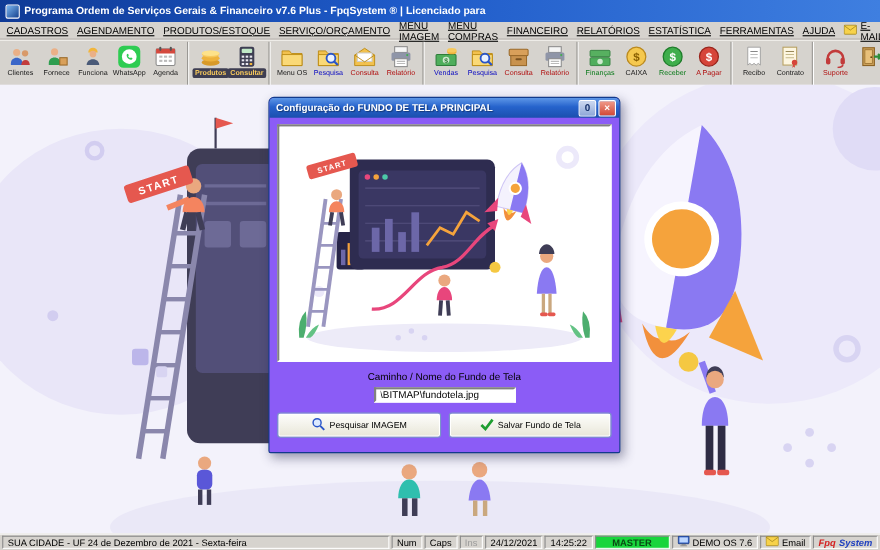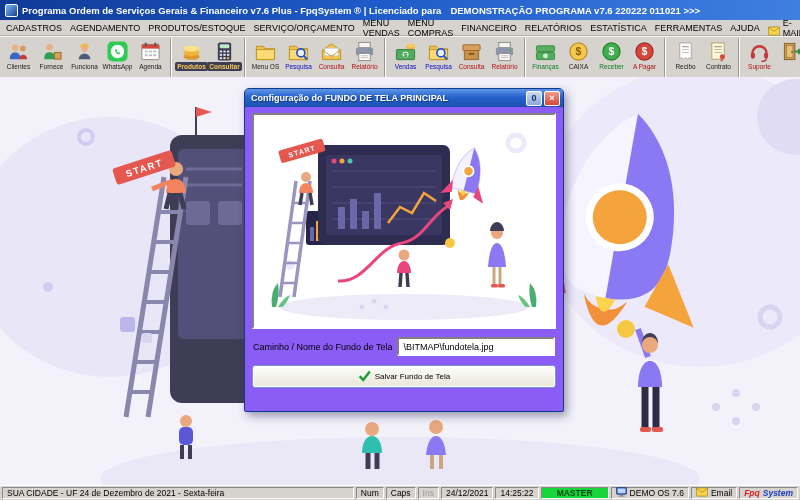--- a/index.html
+++ b/index.html
@@ -11,21 +11,21 @@
   .titlebar{height:20px;display:flex;align-items:center;gap:4px;padding:0 5px;
     background:linear-gradient(90deg,#0f3a96 0%,#1e5ac8 45%,#3f7fe0 100%);
     color:#fff;font-size:9.5px;font-weight:bold;white-space:nowrap;overflow:hidden;}
   .app-icon{width:11px;height:11px;flex:0 0 auto;border:1px solid #fff;border-radius:2px;
     background:linear-gradient(135deg,#7db8f2,#16418e);}
   .titlebar .hl{margin-left:5px;}
 
   
   .menubar{height:15px;display:flex;align-items:center;background:#d6d3ce;font-size:9px;
     color:#000;padding:0 2px;border-bottom:1px solid #b5b2ad;}
-  .menu-item{padding:1px 4px;display:flex;align-items:flex-end;gap:3px;}
+  .menu-item{padding:1px 4px;display:flex;align-items:center;gap:3px;text-decoration:underline;}
 
   
   .toolbar{height:46px;box-sizing:border-box;display:flex;align-items:flex-start;
     background:#d6d3ce;padding:2px 2px 0;border-bottom:1px solid #8a8a8a;
     box-shadow:inset 0 1px 0 #f6f5f1;}
   .tb-item{width:31px;flex:0 0 auto;display:flex;flex-direction:column;align-items:center;
     padding-top:1px;border:1px solid transparent;}
   .tb-icon{height:22px;display:flex;align-items:center;justify-content:center;}
   .tb-label{font-size:6.5px;line-height:9px;color:#1a1a1a;white-space:nowrap;}
   .tb-label.plate{background:#3e3e52;color:#f7c95c;padding:0 2px;border-radius:2px;font-weight:bold;}
@@ -46,21 +46,21 @@
     text-shadow:1px 1px 1px rgba(0,0,0,.4);}
   .dlg-title{flex:1;white-space:nowrap;overflow:hidden;}
   .dlg-btn{width:14px;height:13px;margin-left:2px;border-radius:2px;display:flex;align-items:center;
     justify-content:center;font-size:9px;font-weight:bold;border:1px solid #fff;text-shadow:none;}
   .dlg-btn.min{background:linear-gradient(180deg,#cdd9f0,#8fa8d8);color:#15306a;}
   .dlg-btn.close{background:linear-gradient(180deg,#f09a8a,#d14836);color:#fff;}
   .dlg-body{flex:1;padding:6px 7px;display:flex;flex-direction:column;}
   .preview{height:212px;flex:0 0 auto;background:#fff;border:2px solid;
     border-color:#808080 #fff #fff #808080;position:relative;overflow:hidden;}
   .preview svg{position:absolute;left:0;top:0;width:100%;height:100%;}
-  .path-row{display:flex;align-items:center;gap:5px;margin:8px 1px 0;font-size:9px;}
+  .path-row{display:flex;align-items:center;gap:5px;margin:8px 1px 0;font-size:9px;flex-direction:column;}
   .path-input{flex:1;height:15px;border:2px solid;border-color:#808080 #fff #fff #808080;
     background:#fff;font-size:9px;font-family:inherit;padding:0 4px;}
   .btn-row{display:flex;gap:7px;margin-top:9px;}
   .dlg-button{flex:1;height:23px;display:flex;align-items:center;justify-content:center;gap:4px;
     font-size:8px;font-family:inherit;background:linear-gradient(180deg,#fefefc,#e8e6d8);
     border:1px solid #7a96c8;border-radius:3px;box-shadow:inset 0 0 0 1px #fff;color:#000;cursor:pointer;}
 
   
   .statusbar{position:absolute;left:0;bottom:0;width:800px;height:15px;background:#d6d3ce;
     display:flex;gap:2px;padding:1px 2px;box-sizing:border-box;font-size:8.5px;
@@ -72,38 +72,37 @@
   .sb-master{background:#19d53c;color:#0a4a14;font-weight:bold;min-width:58px;justify-content:center;}
   .sb-brand .b1{color:#d42020;font-weight:bold;font-style:italic;}
   .sb-brand .b2{color:#2040c0;font-weight:bold;font-style:italic;}
 </style>
 </head>
 <body>
 
 <div class="titlebar">
   <span class="app-icon"></span>
   <span>Programa Ordem de Serviços Gerais &amp; Financeiro v7.6 Plus - FpqSystem ® | Licenciado para</span>
-  <span class="hl">DEMONSTRAÇÃO PROGRAMA v7.6 220222 011021 &gt;&gt;&gt;</span>
 </div>
 
 <div class="menubar">
     <div class="menu-item">
       <span>CADASTROS</span>
     </div>
     <div class="menu-item">
       <span>AGENDAMENTO</span>
     </div>
     <div class="menu-item">
       <span>PRODUTOS/ESTOQUE</span>
     </div>
     <div class="menu-item">
       <span>SERVIÇO/ORÇAMENTO</span>
     </div>
     <div class="menu-item">
-      <span>MENU VENDAS</span>
+      <span>MENU IMAGEM</span>
     </div>
     <div class="menu-item">
       <span>MENU COMPRAS</span>
     </div>
     <div class="menu-item">
       <span>FINANCEIRO</span>
     </div>
     <div class="menu-item">
       <span>RELATÓRIOS</span>
     </div>
@@ -584,20 +583,27 @@
             <circle cx="132" cy="192" r="2.5"></circle>
             <circle cx="108" cy="192" r="2.5"></circle>
         </g>
       </svg>
     </div>
     <div class="path-row">
       <span>Caminho / Nome do Fundo de Tela</span>
       <input class="path-input" type="text" value="\BITMAP\fundotela.jpg" style="">
     </div>
     <div class="btn-row">
+      <button class="dlg-button">
+        <span><svg width="13" height="13" viewBox="0 0 16 16">
+              <circle cx="6.5" cy="6.5" r="4.5" fill="#dceaff" stroke="#2a55c8" stroke-width="1.6"></circle>
+              <line x1="10" y1="10" x2="14.5" y2="14.5" stroke="#2a55c8" stroke-width="2.2"></line>
+            </svg></span>
+        <span>Pesquisar IMAGEM</span>
+      </button>
       <button class="dlg-button">
         <span><svg width="13" height="13" viewBox="0 0 16 16">
               <path d="M2 9l4.5 4.5L14.5 3" fill="none" stroke="#1e9e30" stroke-width="3"></path>
             </svg></span>
         <span>Salvar Fundo de Tela</span>
       </button>
     </div>
   </div>
 </div>
 

